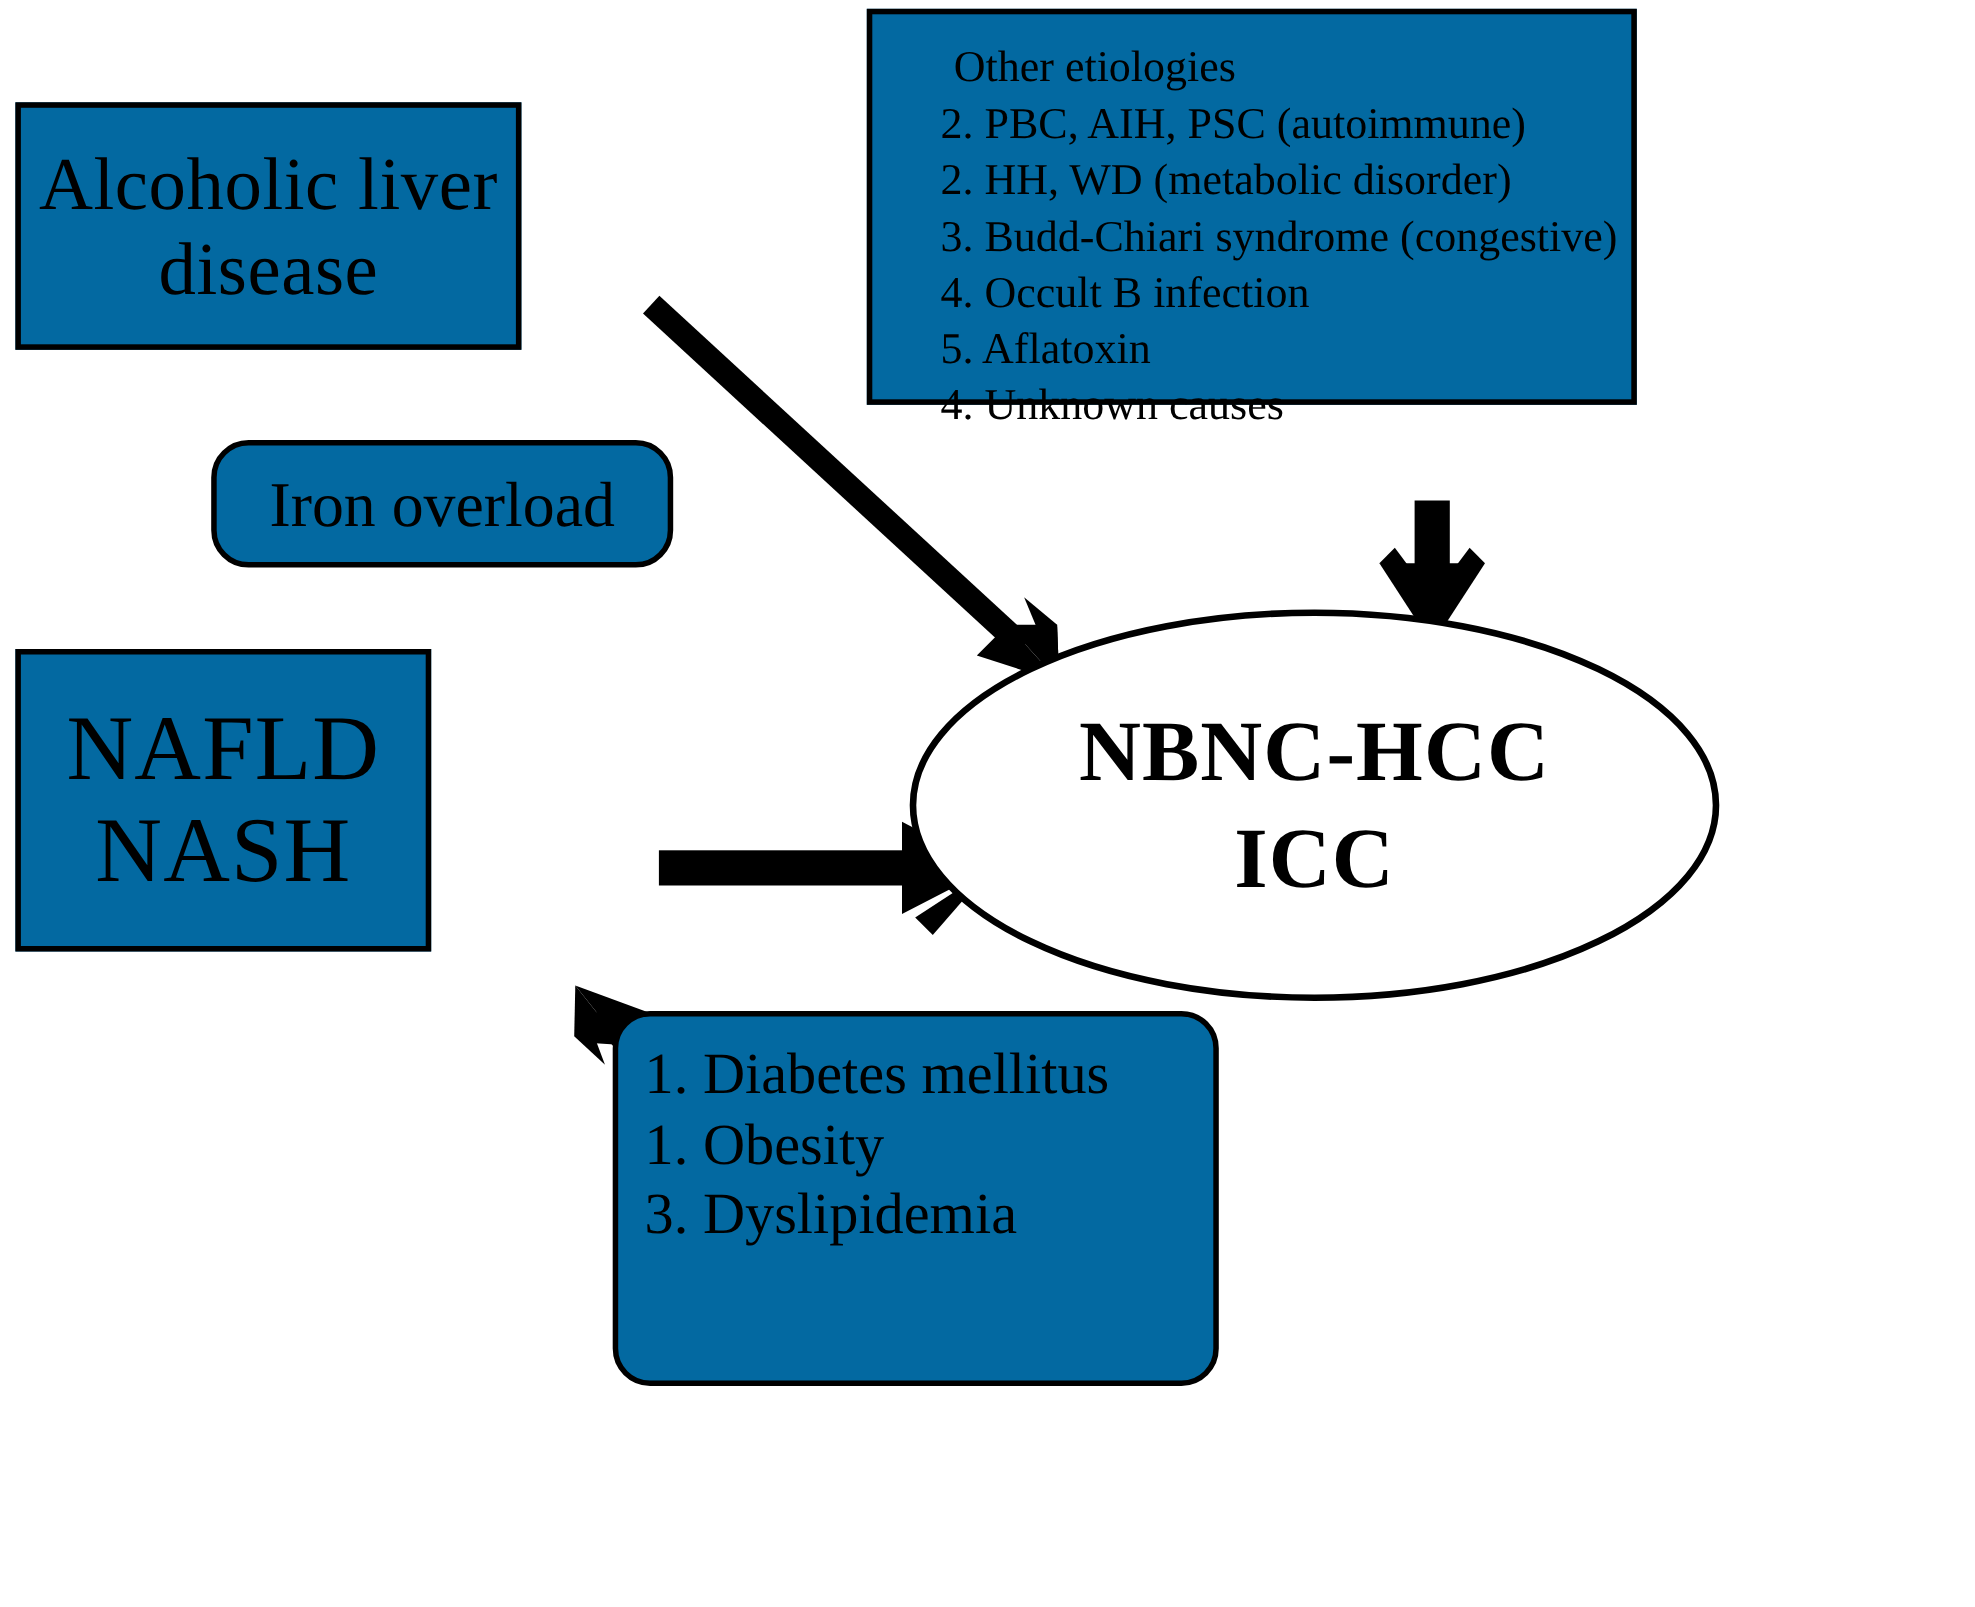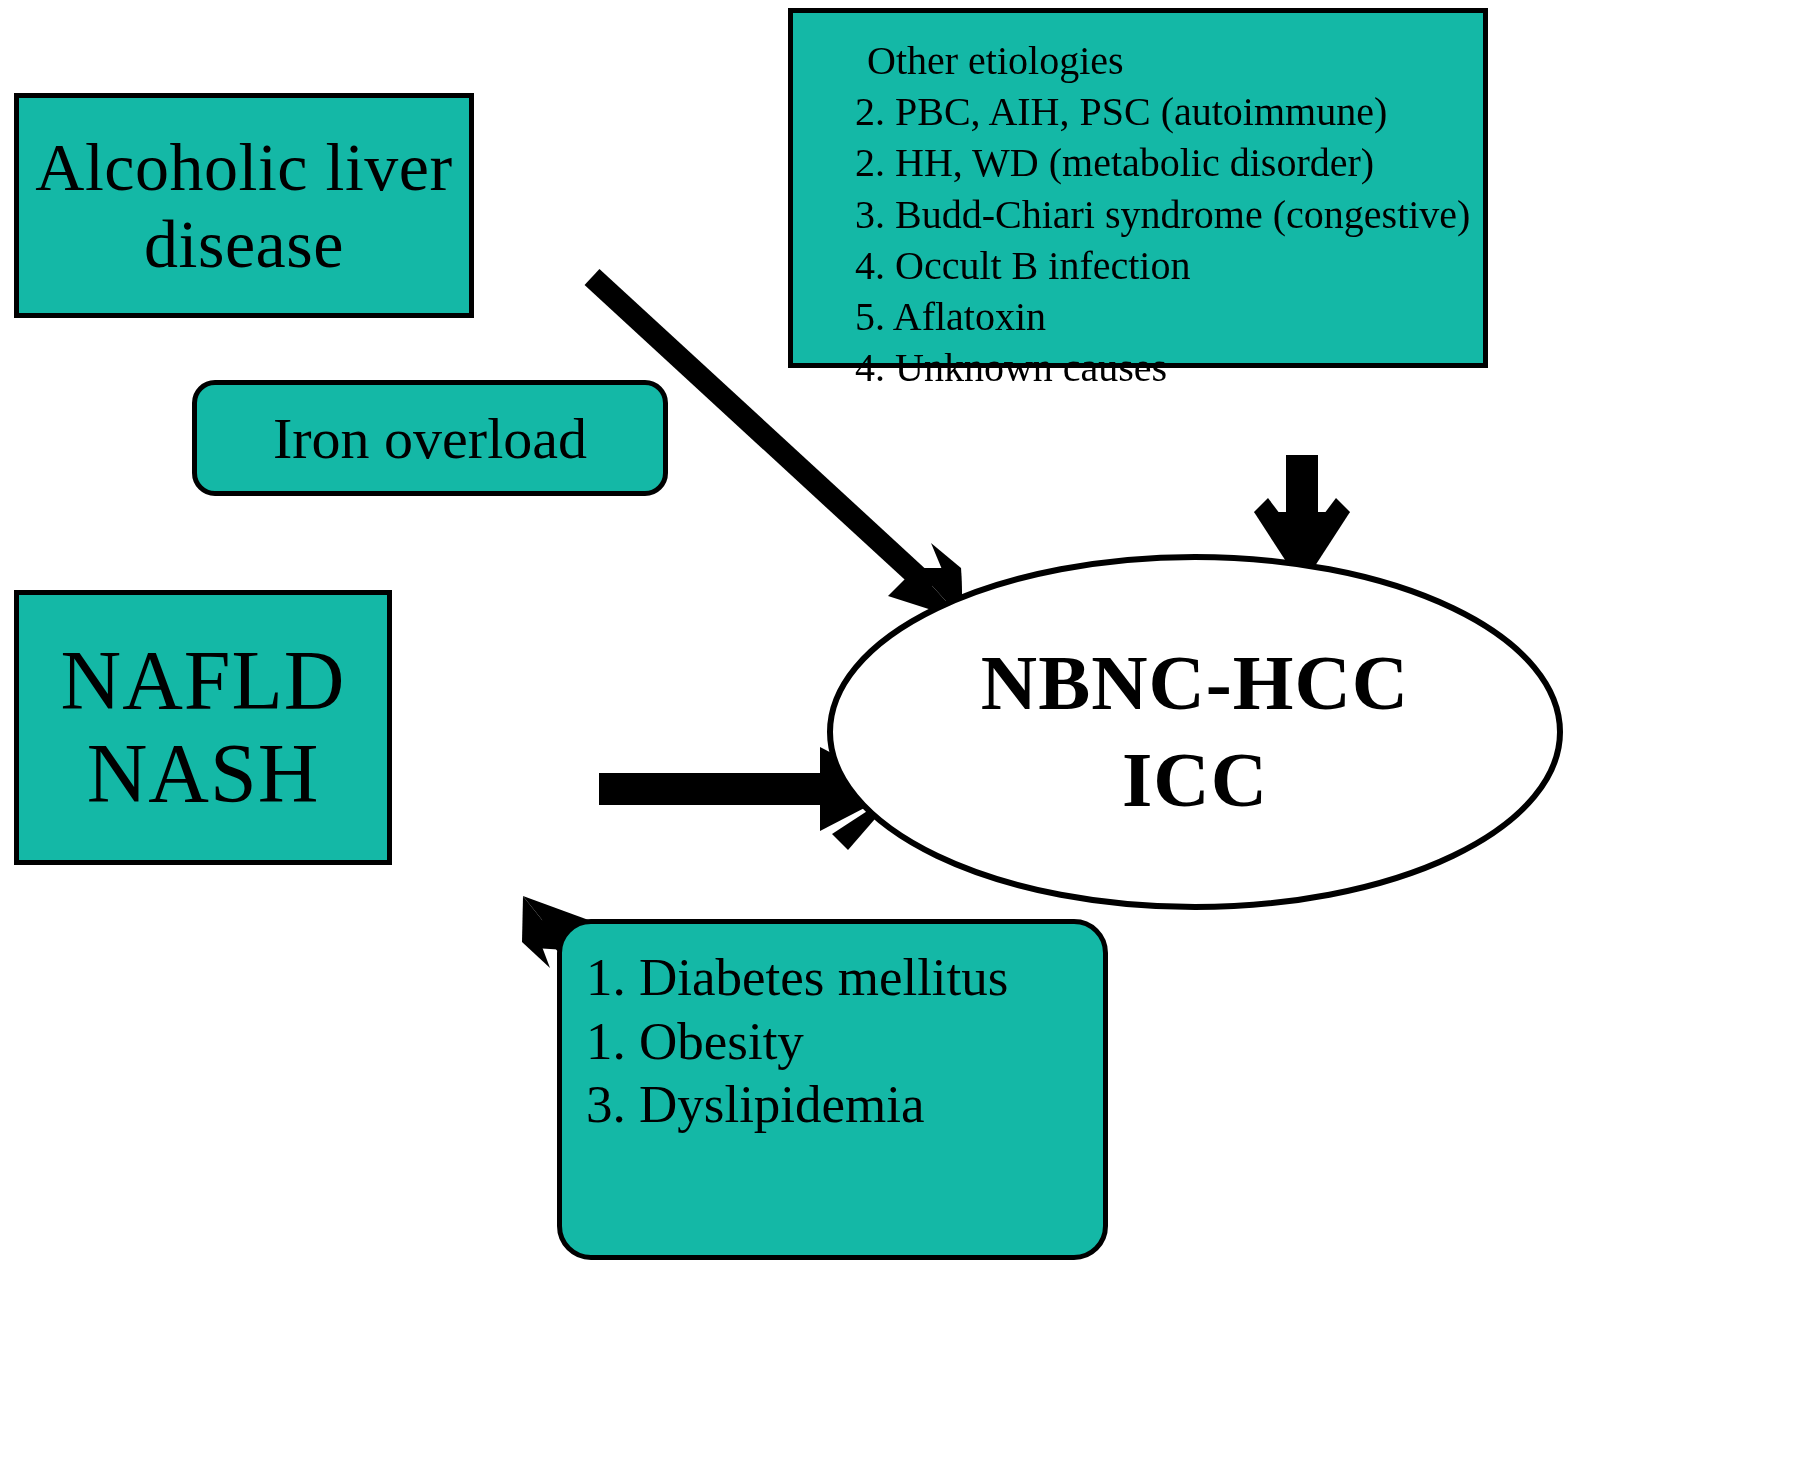--- a/index.html
+++ b/index.html
@@ -20,21 +20,21 @@
     position: absolute;
     top: 0;
     left: 0;
     width: 1795px;
     height: 1461px;
     pointer-events: none;
   }
   .node {
     position: absolute;
     box-sizing: border-box;
-    background: #14b8a6;
+    background: #0369a1;
     border: 5px solid #000000;
     display: flex;
     flex-direction: column;
     justify-content: center;
   }
   .node.rounded {
     border-radius: 34px;
   }
   .node.centered {
     align-items: center;
@@ -50,24 +50,23 @@
     line-height: 1.12;
   }
   #node-alcoholic .line {
     font-size: 68px;
     letter-spacing: 0.5px;
   }
 
   
   #node-iron {
     left: 192px;
-    top: 380px;
-    width: 476px;
+    top: 400px;
+    width: 420px;
     height: 116px;
-    border-radius: 23px;
   }
   #node-iron .line {
     font-size: 58px;
   }
 
   
   #node-nafld {
     left: 14px;
     top: 590px;
     width: 378px;

